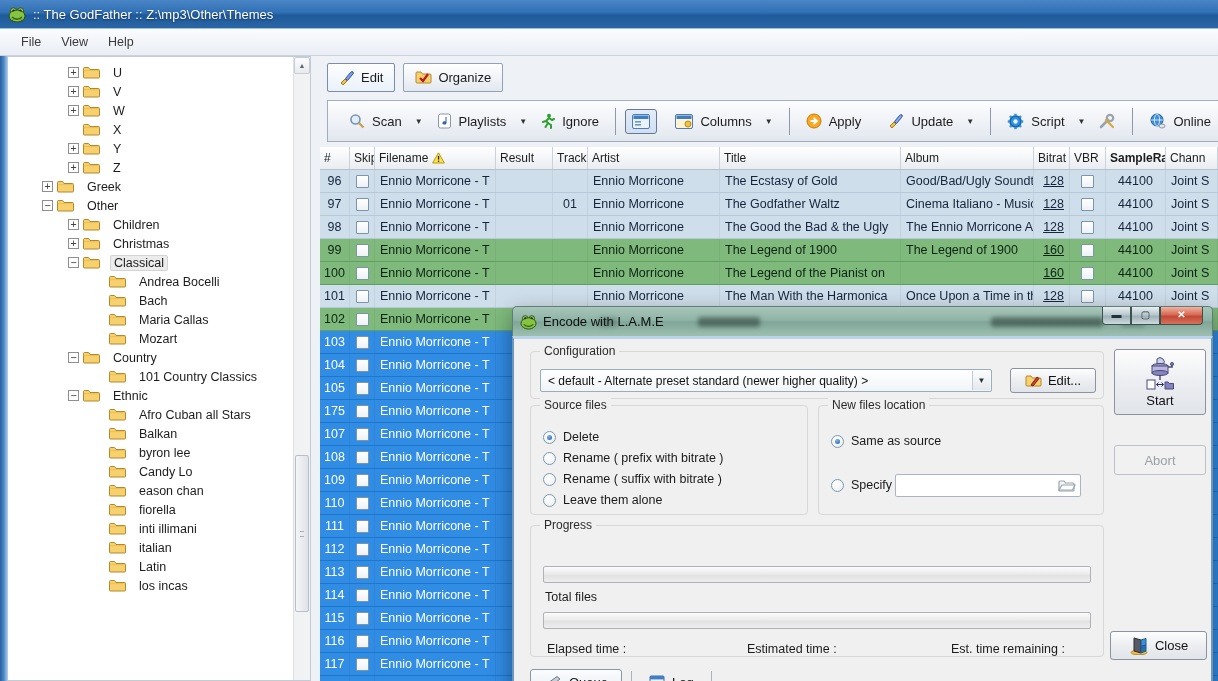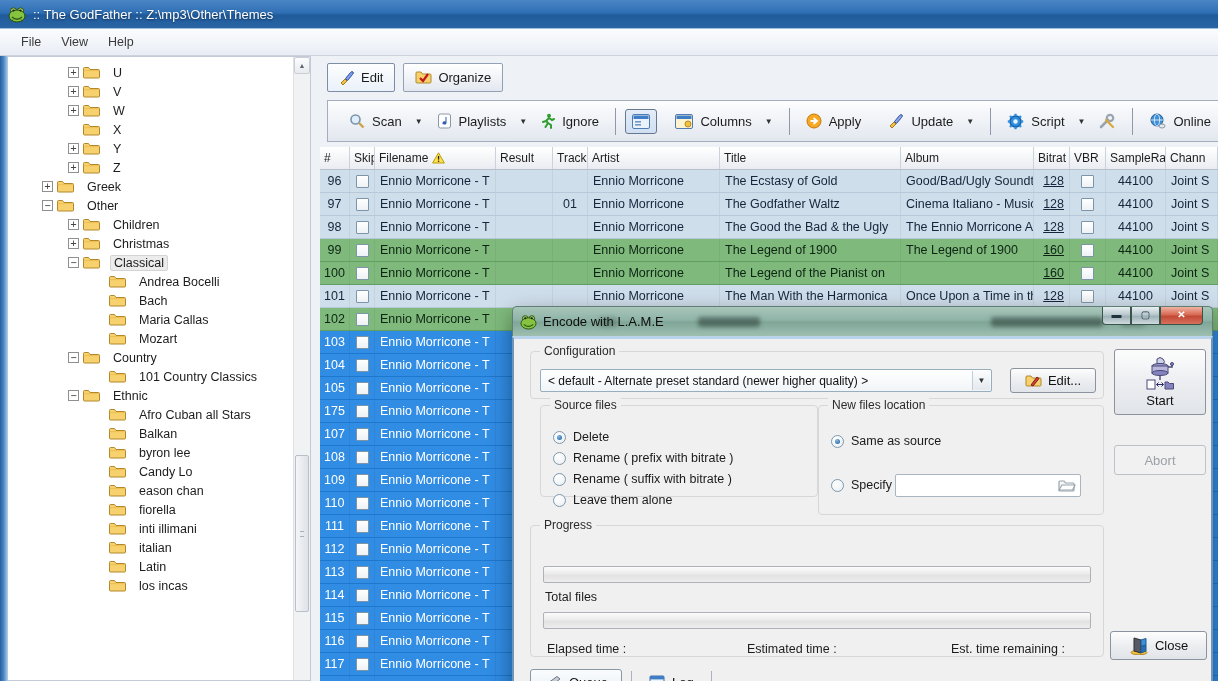--- a/index.html
+++ b/index.html
@@ -587,21 +587,21 @@
           </div>
           <div class="hcell" style="width: 133px;">
             <span>Album</span>
           </div>
           <div class="hcell" style="width: 36px;">
             <span>Bitrat</span>
           </div>
           <div class="hcell" style="width: 36px;">
             <span>VBR</span>
           </div>
-          <div class="hcell" style="width: 60px;">
+          <div class="hcell" style="width: 60px; font-weight: bold;">
             <span>SampleRa</span>
           </div>
           <div class="hcell" style="width: 52px;">
             <span>Chann</span>
           </div>
         </div>
       <div id="tbody">
           <div class="trow light">
             <div class="tcell c-num" style="width: 30px;">96</div>
             <div class="tcell c-skip" style="width: 25px;">
@@ -1070,21 +1070,21 @@
           <rect x="4" y="24" width="8" height="9" fill="#fff" stroke="#4a4a78"></rect>
           <path d="M13.5 28.5 h7 m-7 0 l2-2 m-2 2 l2 2 m5-2 l-2-2 m2 2 l-2 2" stroke="#2c2c64" fill="none"></path>
           <path d="M22 26 h3 l1.5 1.5 h4 v5.5 h-8.5 Z" fill="#8583bd" stroke="#4a4a78"></path>
         </svg>
         <span>Start</span>
       </div>
       <div class="btn disabled" style="left:600px;top:106px;width:92px;height:30px">
         <span>Abort</span>
       </div>
 
-      <div class="group" style="left:26px;top:66px;width:278px;height:92px">
+      <div class="group" style="left:16px;top:66px;width:278px;height:110px">
         <span class="glabel">Source files</span>
         <div id="source-radios">
             <div class="radio-row" style="left: 12px; top: 24px;">
               <span class="rad on"></span>
               <span>Delete</span>
             </div>
             <div class="radio-row" style="left: 12px; top: 45px;">
               <span class="rad"></span>
               <span>Rename ( prefix with bitrate )</span>
             </div>

